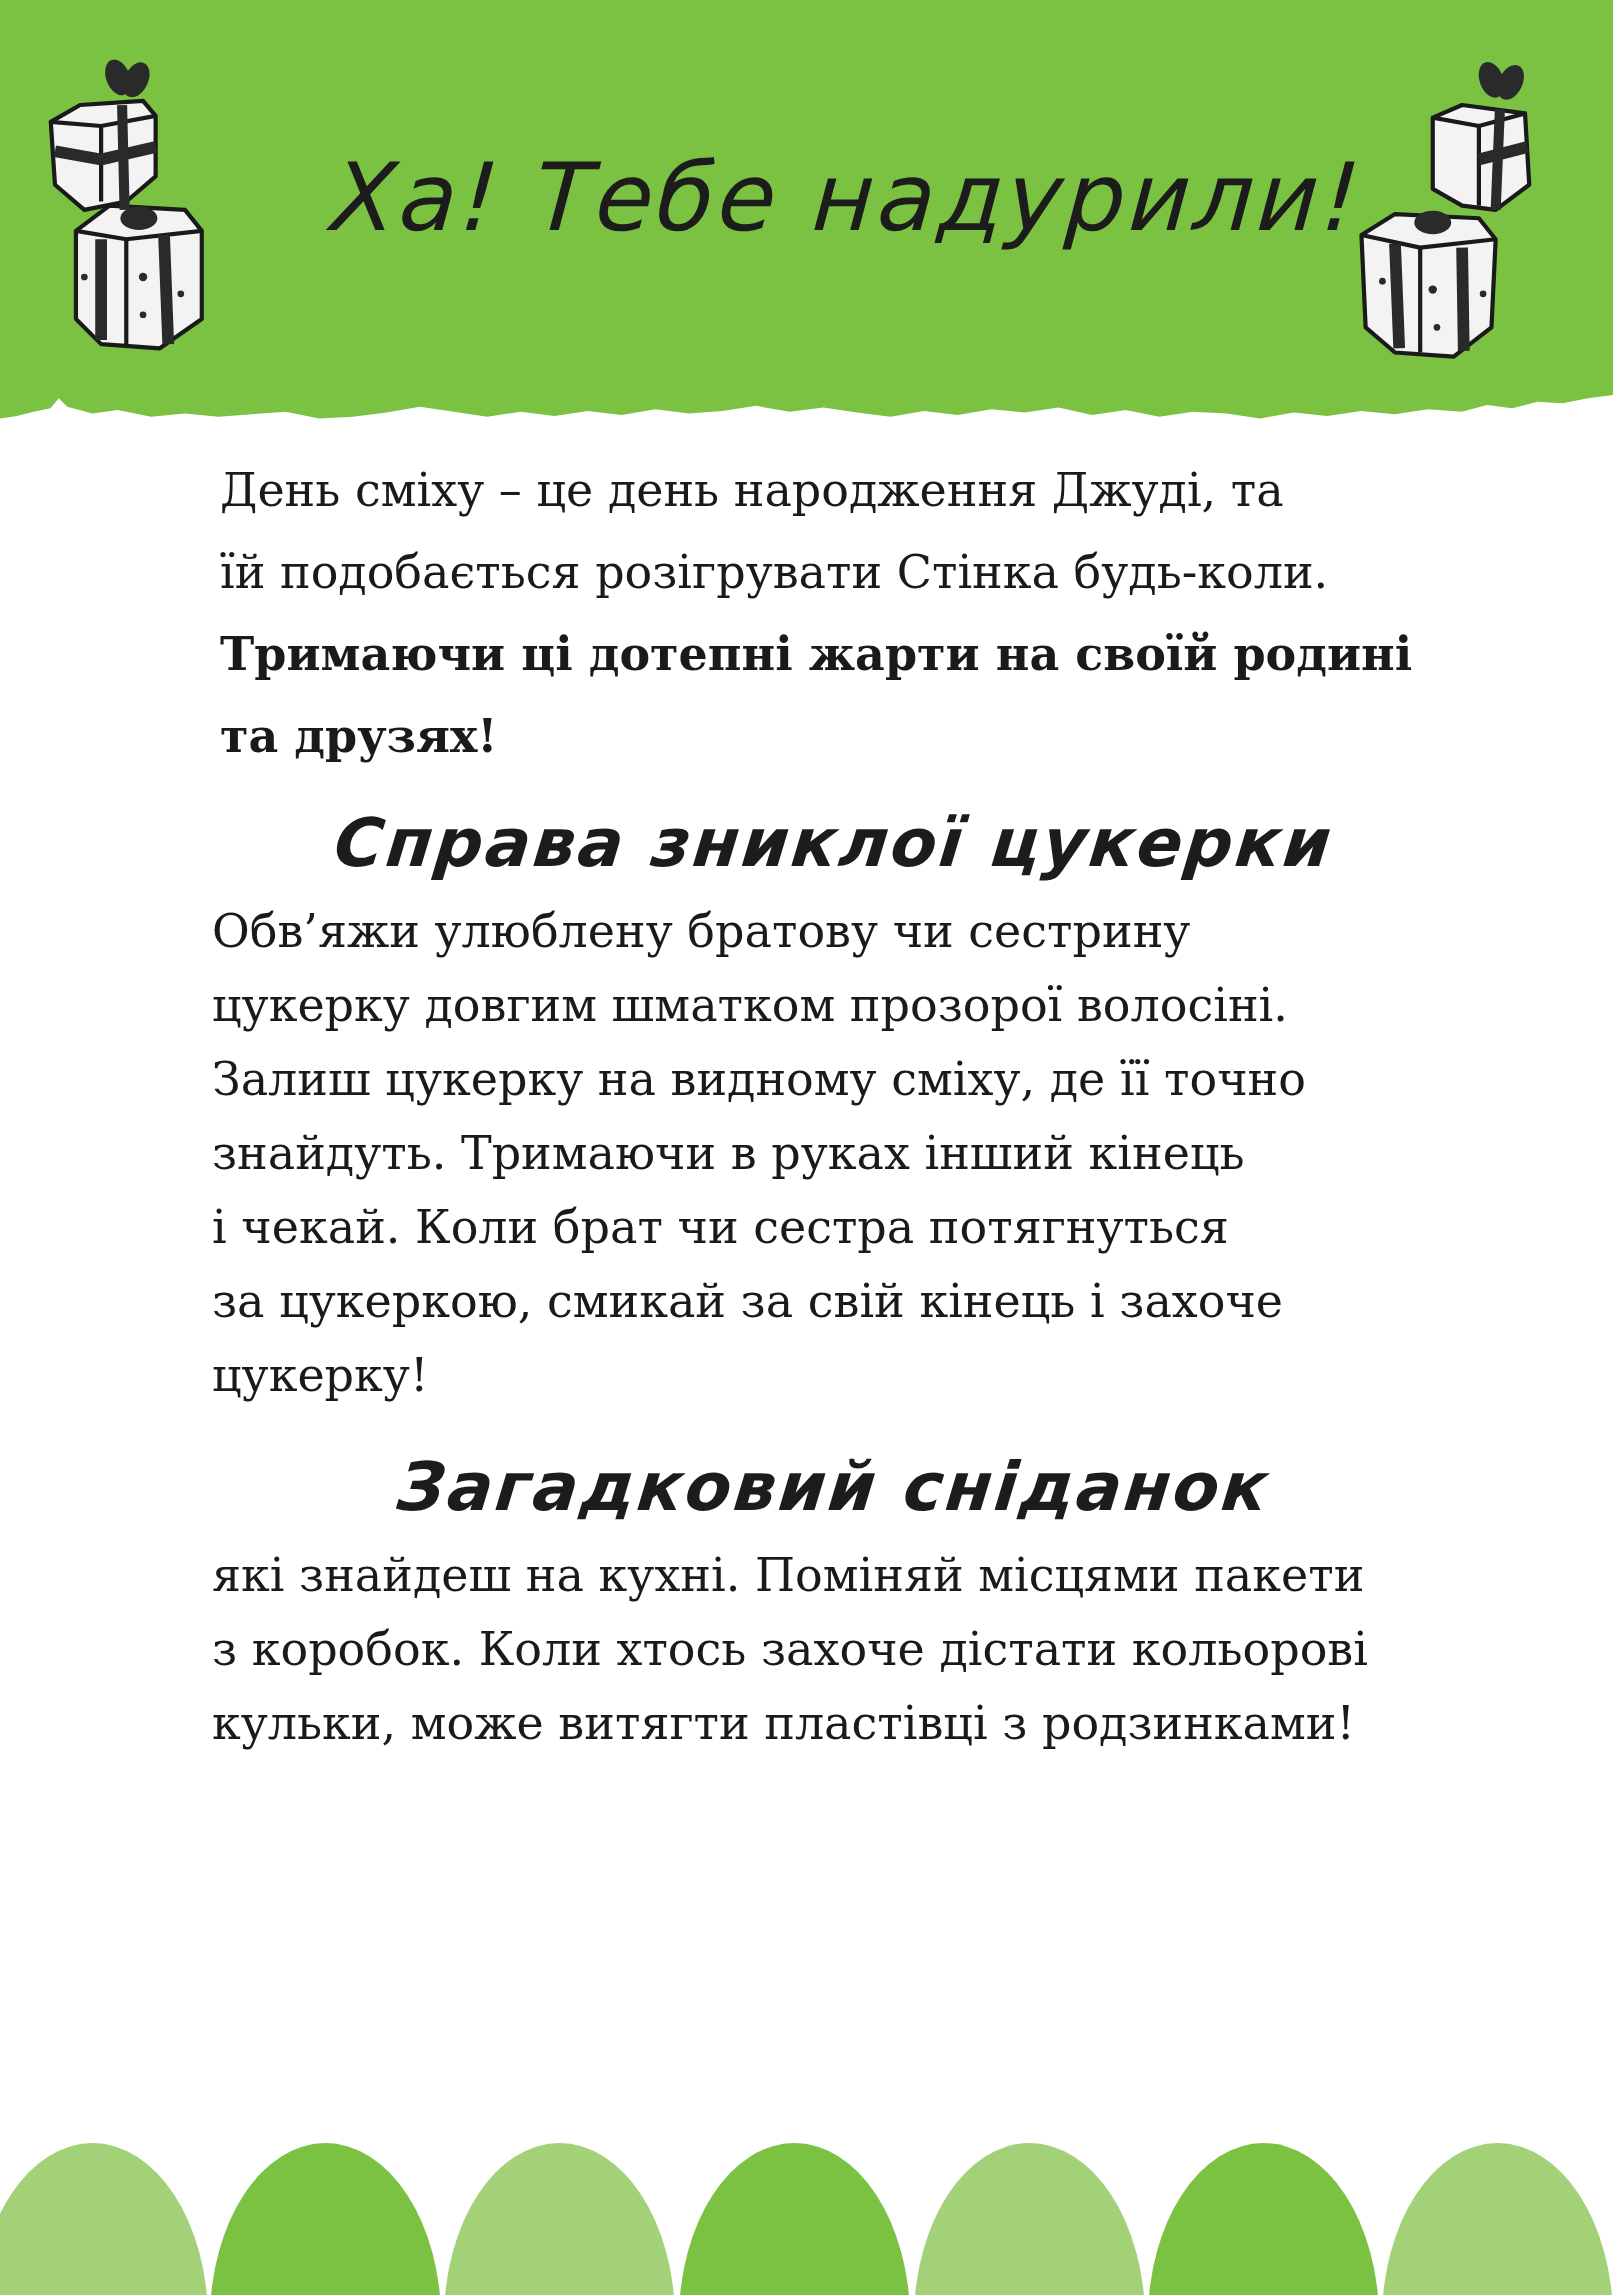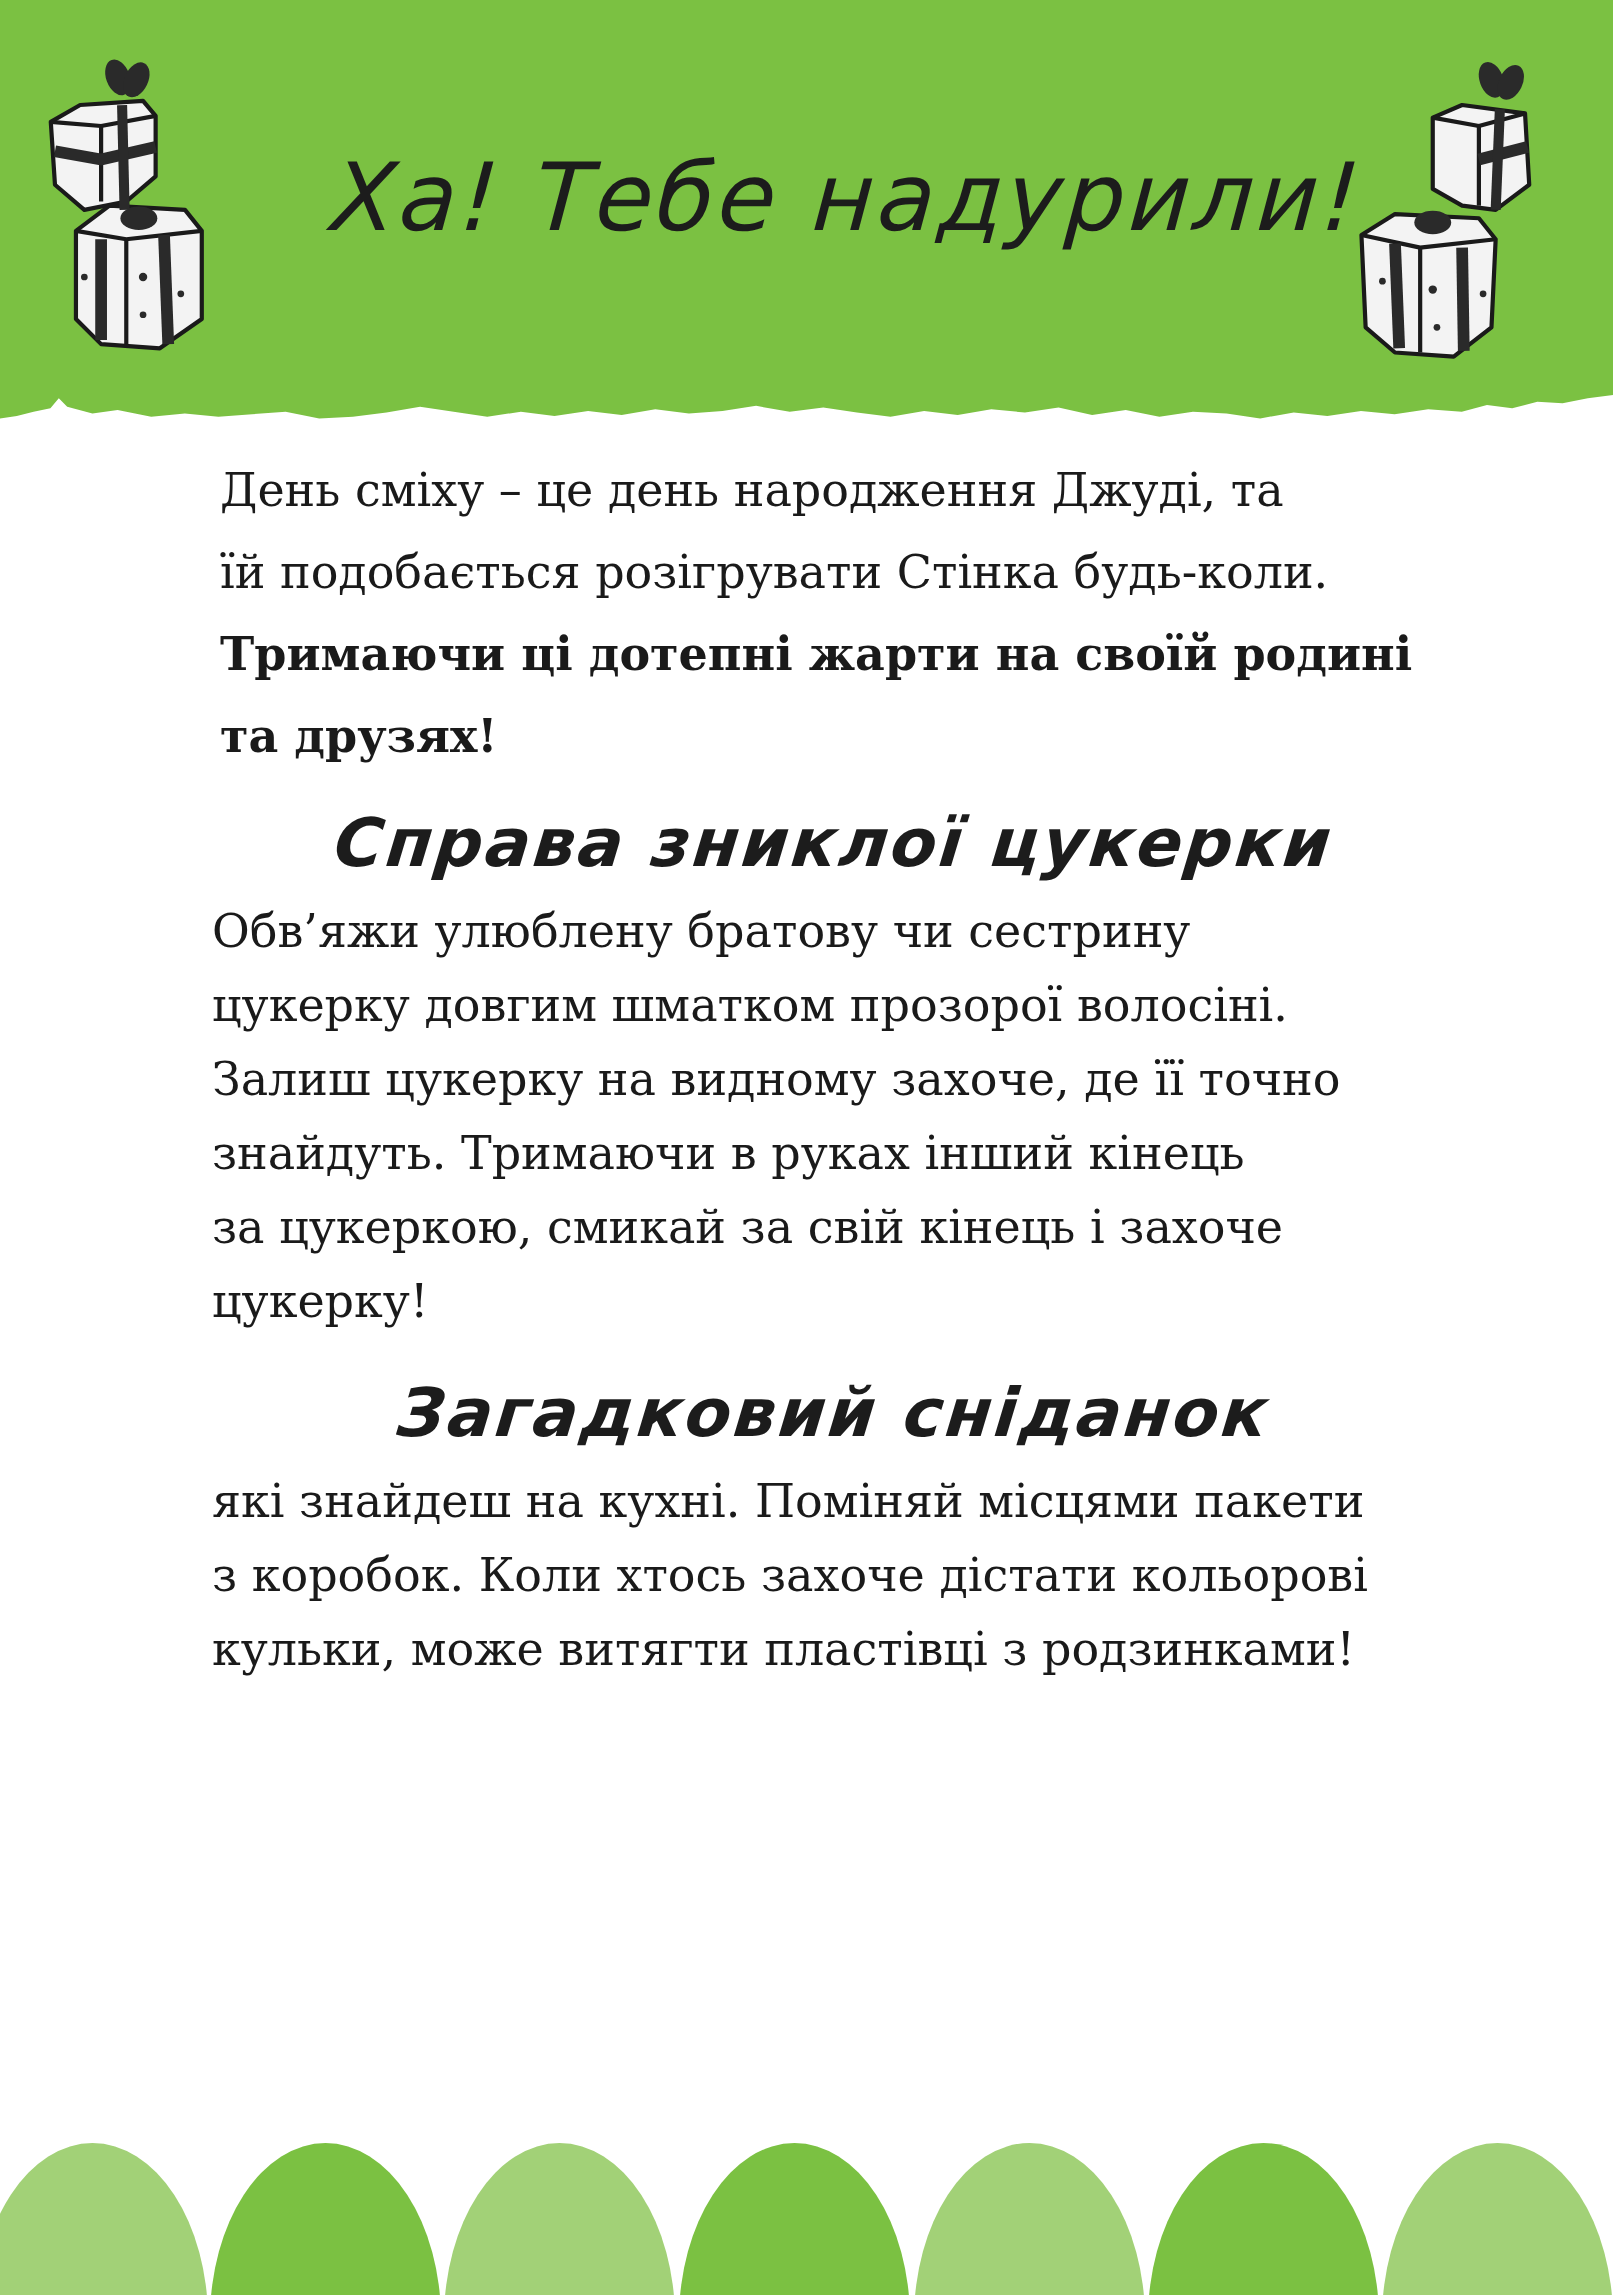--- a/index.html
+++ b/index.html
@@ -82,22 +82,23 @@
     <p>День сміху – це день народження Джуді, та</p>
     <p>їй подобається розігрувати Стінка будь-коли.</p>
     <p class="bold">Тримаючи ці дотепні жарти на своїй родині</p>
     <p class="bold">та друзях!</p>
   </div>
 
   <h2 class="section-title" style="margin-top:20px; line-height:101px;">Справа зниклої цукерки</h2>
   <div class="section-body">
     <p>Обв’яжи улюблену братову чи сестрину</p>
     <p>цукерку довгим шматком прозорої волосіні.</p>
-    <p>Залиш цукерку на видному захоче, де її точно</p>
+    <p>Залиш цукерку на видному сміху, де її точно</p>
     <p>знайдуть. Тримаючи в руках інший кінець</p>
+    <p>і чекай. Коли брат чи сестра потягнуться</p>
     <p>за цукеркою, смикай за свій кінець і захоче</p>
     <p>цукерку!</p>
   </div>
 
   <h2 class="section-title" style="margin-top:25px; line-height:101px;">Загадковий сніданок</h2>
   <div class="section-body">
     <p>які знайдеш на кухні. Поміняй місцями пакети</p>
     <p>з коробок. Коли хтось захоче дістати кольорові</p>
     <p>кульки, може витягти пластівці з родзинками!</p>
   </div>

